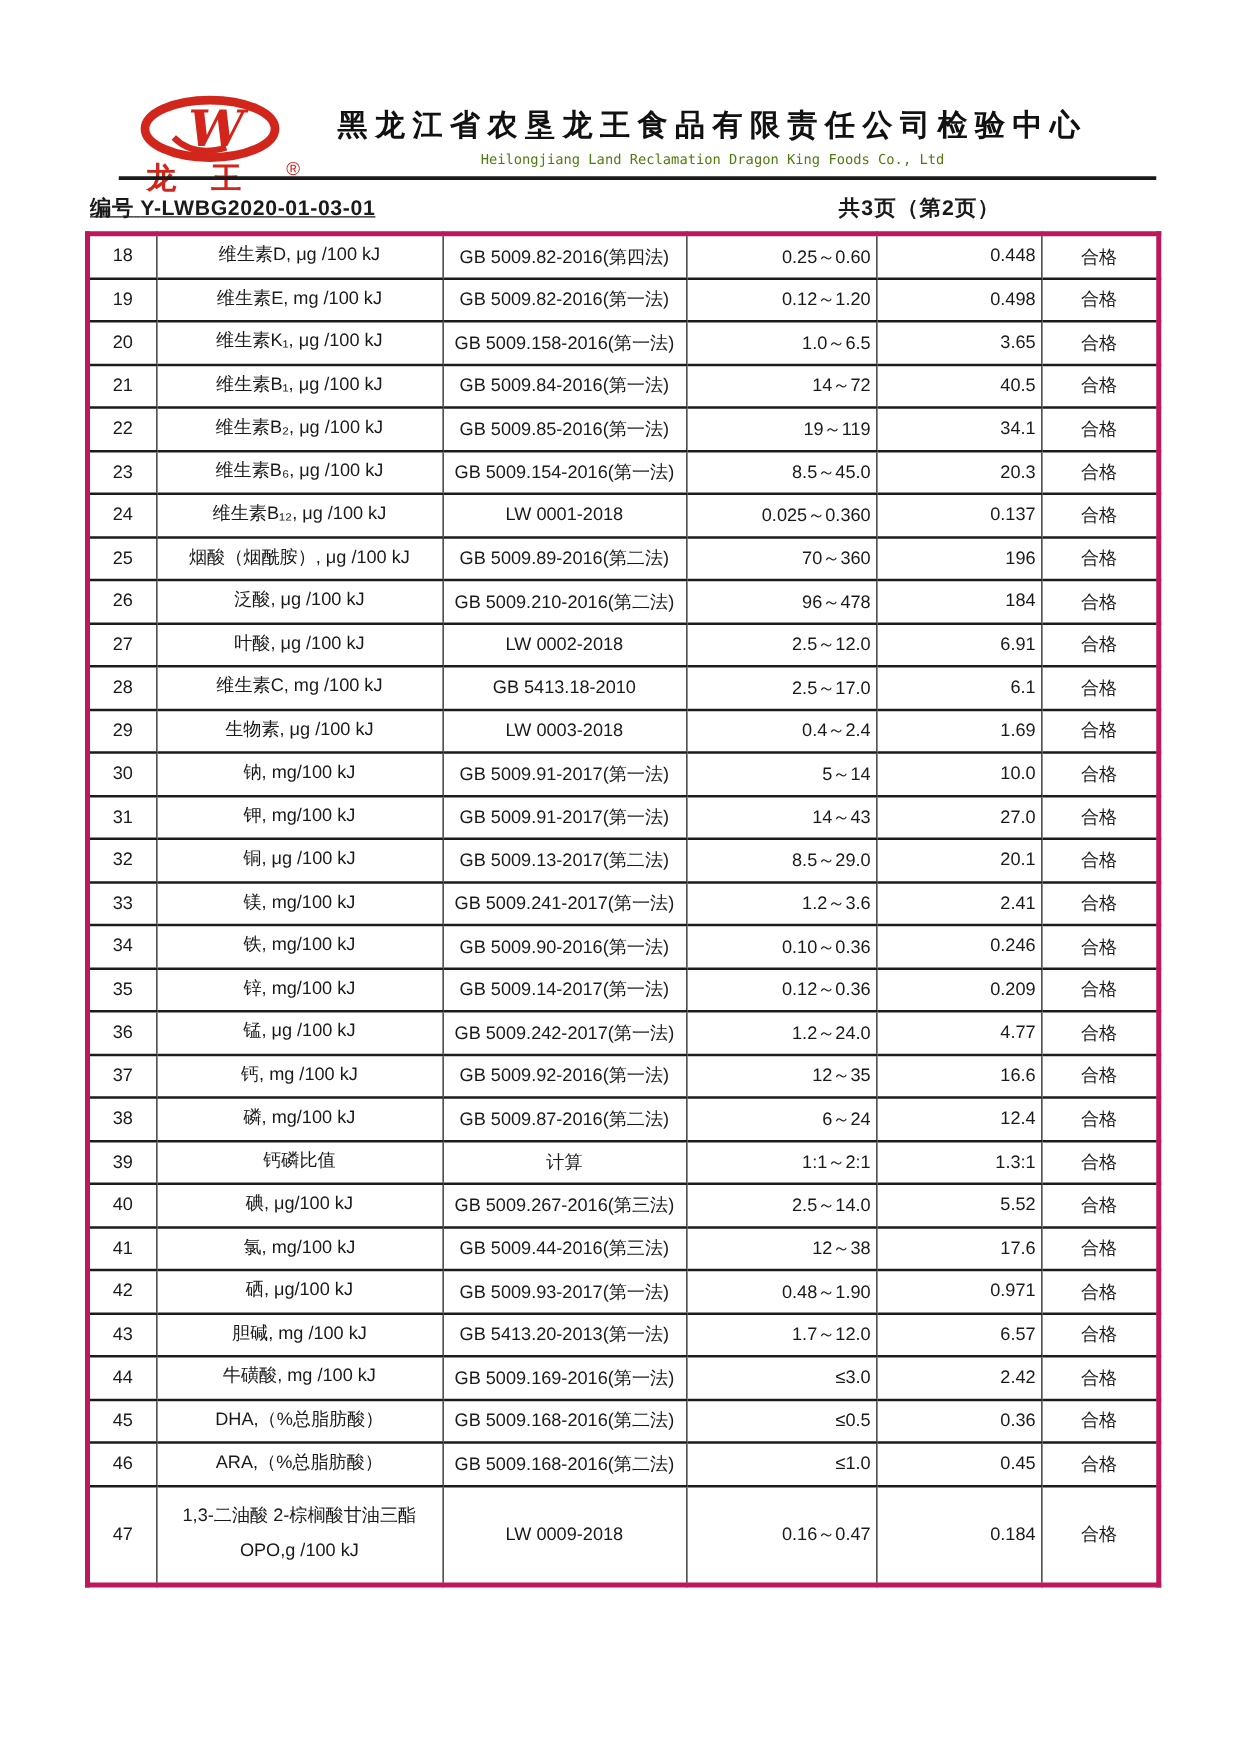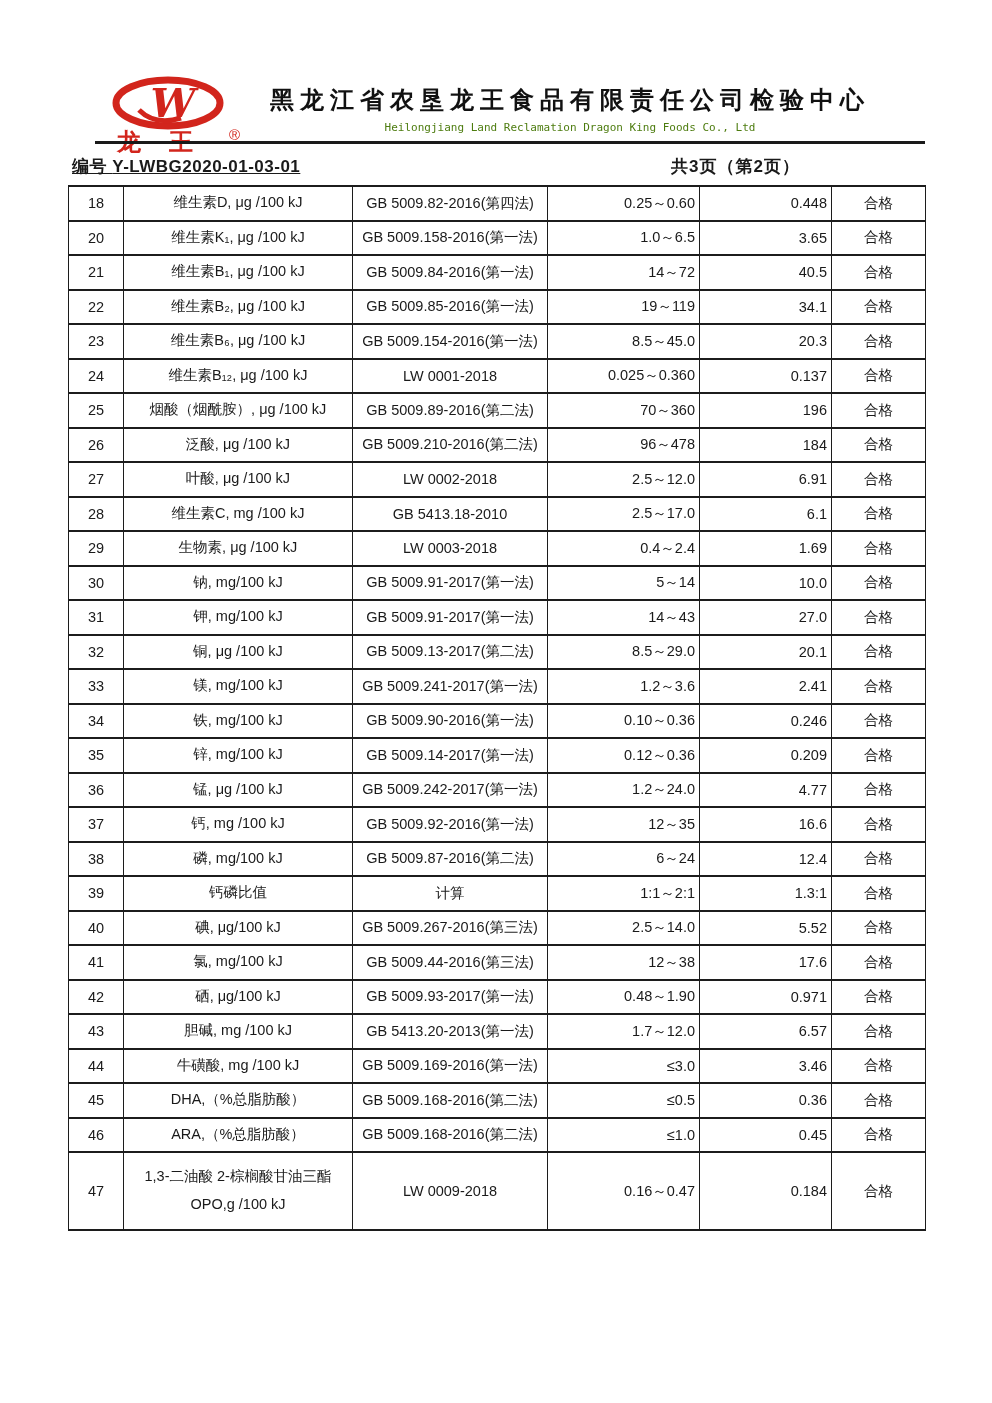--- a/index.html
+++ b/index.html
@@ -94,21 +94,21 @@
   table.report td {
     border-top: 2px solid #1c1c1c;
     border-bottom: 2px solid #1c1c1c;
     border-left: 1px solid #1c1c1c;
     border-right: 1px solid #1c1c1c;
     height: 32.5px;
     vertical-align: middle;
     padding: 0 4px;
     overflow: hidden;
   }
-  table.report { border: 1px solid #be185d; }
+  table.report { border: 4px solid #be185d; }
   table.report tr:last-child td { height: 76px; }
 
   td.c-no      { text-align: center; }
   td.c-item    { text-align: center; padding-left: 13px; white-space: pre-line; line-height: 1.9; }
   td.c-method  { text-align: center; padding-left: 11px; }
   td.c-range   { text-align: right; }
   td.c-result  { text-align: right; }
   td.c-concl   { text-align: center; }
 </style>
 </head>
@@ -153,20 +153,28 @@
     <tbody>
   <tr>
     <td class="c-no">18</td>
     <td class="c-item">维生素D, μg /100 kJ</td>
     <td class="c-method">GB 5009.82-2016(第四法)</td>
     <td class="c-range">0.25～0.60</td>
     <td class="c-result">0.448</td>
     <td class="c-concl">合格</td>
   </tr>
 
+  <tr>
+    <td class="c-no">19</td>
+    <td class="c-item">维生素E, mg /100 kJ</td>
+    <td class="c-method">GB 5009.82-2016(第一法)</td>
+    <td class="c-range">0.12～1.20</td>
+    <td class="c-result">0.498</td>
+    <td class="c-concl">合格</td>
+  </tr>
 
   <tr>
     <td class="c-no">20</td>
     <td class="c-item">维生素K₁, μg /100 kJ</td>
     <td class="c-method">GB 5009.158-2016(第一法)</td>
     <td class="c-range">1.0～6.5</td>
     <td class="c-result">3.65</td>
     <td class="c-concl">合格</td>
   </tr>
 
@@ -375,21 +383,21 @@
     <td class="c-range">1.7～12.0</td>
     <td class="c-result">6.57</td>
     <td class="c-concl">合格</td>
   </tr>
 
   <tr>
     <td class="c-no">44</td>
     <td class="c-item">牛磺酸, mg /100 kJ</td>
     <td class="c-method">GB 5009.169-2016(第一法)</td>
     <td class="c-range">≤3.0</td>
-    <td class="c-result">3.46</td>
+    <td class="c-result">2.42</td>
     <td class="c-concl">合格</td>
   </tr>
 
   <tr>
     <td class="c-no">45</td>
     <td class="c-item">DHA,（%总脂肪酸）</td>
     <td class="c-method">GB 5009.168-2016(第二法)</td>
     <td class="c-range">≤0.5</td>
     <td class="c-result">0.36</td>
     <td class="c-concl">合格</td>

